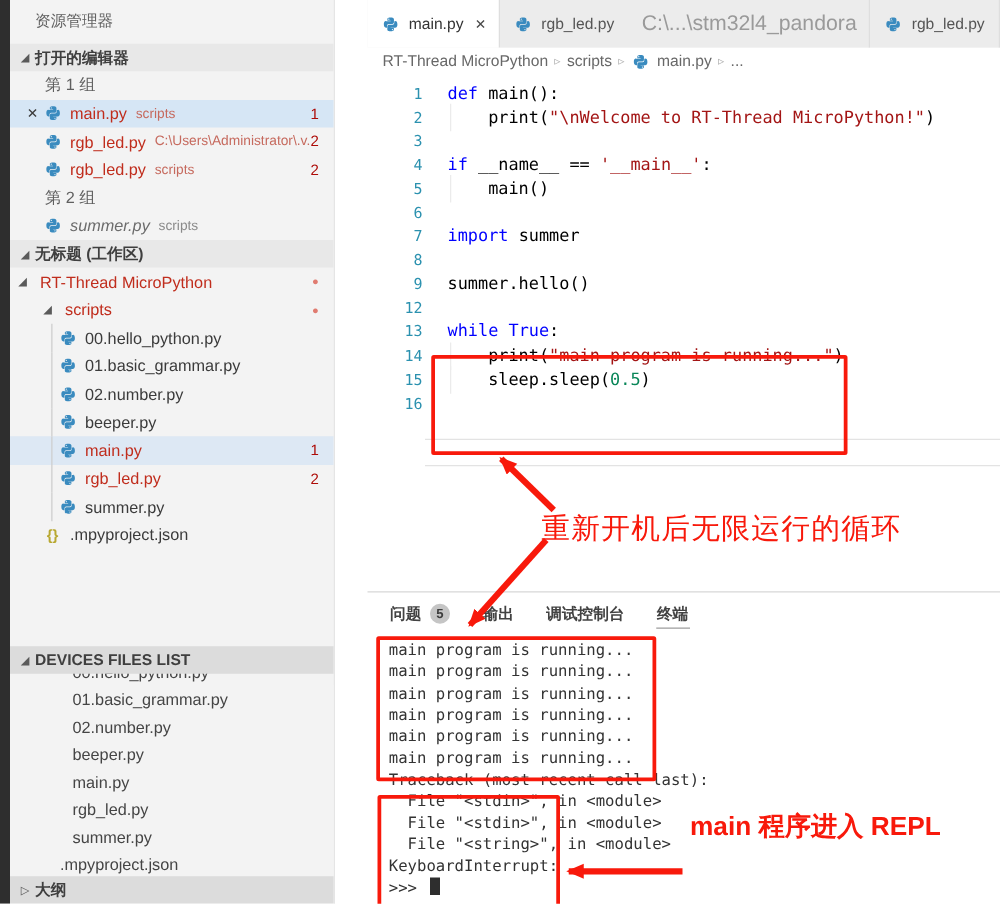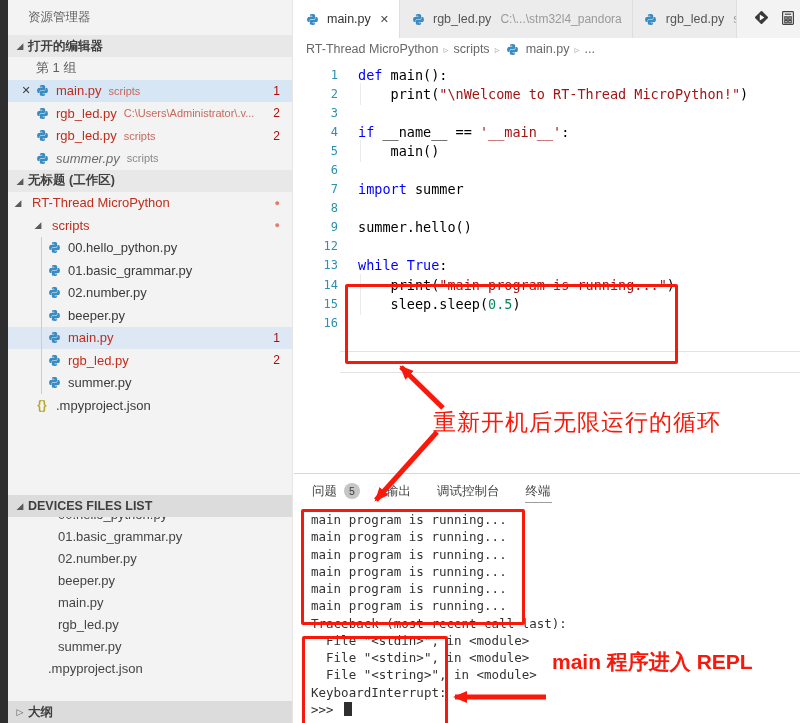--- a/index.html
+++ b/index.html
@@ -1,21 +1,21 @@
 <!DOCTYPE html>
 <html><head>
 <meta charset="utf-8">
 <style>
   html,body{margin:0;padding:0;}
   body{width:800px;height:723px;position:relative;overflow:hidden;background:#fff;
        font-family:"Liberation Sans","DejaVu Sans",sans-serif;font-size:13px;color:#333;}
   
   #activity{position:absolute;left:0;top:0;width:8px;height:723px;background:#2e2e2e;z-index:6;}
   
-  #sidebar{position:absolute;left:8px;top:0;width:285px;height:723px;background:#f3f3f3;
+  #sidebar{position:absolute;left:8px;top:0;width:260px;height:723px;background:#f3f3f3;
            border-right:1px solid #e5e5e5;box-sizing:border-box;overflow:hidden;}
   #sb-title{height:35px;line-height:35px;padding-left:20px;font-size:12.5px;color:#616161;}
   .sec-head{height:22px;display:flex;align-items:center;background:#e8e8e8;
             font-weight:bold;font-size:12.5px;color:#3f3f3f;padding-left:4px;box-sizing:border-box;}
   .sec-head.darker{background:#dcdcdc;}
   .tw{width:16px;text-align:center;font-size:9px;color:#5a5a5a;flex:0 0 16px;}
   .srow{height:22.5px;display:flex;align-items:center;position:relative;color:#3b3b3b;box-sizing:border-box;}
   .srow.selected{background:#d6e6f5;}
   .srow.selected2{background:#dde8f4;}
   .group-label{height:22.5px;line-height:22.5px;padding-left:28px;color:#5f5f5f;}
@@ -44,21 +44,21 @@
   .dev-row.clipped{margin-top:-13px;background:transparent;}
   #outline-head{position:absolute;left:0;right:0;bottom:0;z-index:3;}
   
   #editor{position:absolute;left:294px;top:0;right:0;height:723px;background:#fff;}
   #tabbar{height:38px;background:#f3f3f3;display:flex;align-items:stretch;}
   .tab{display:flex;align-items:center;padding:0 10px;background:#ececec;border-right:1px solid #dedede;
        font-size:12.5px;color:#555;white-space:nowrap;box-sizing:border-box;}
   .tab.active{background:#fff;color:#333;}
   .tab.clip{width:104px;overflow:hidden;}
   .tab .fname{margin-left:7px;}
-  .tab .desc{margin-left:9px;color:#9a9a9a;font-size:12px;}
+  .tab .desc{margin-left:22px;color:#9a9a9a;font-size:17px;}
   .tab .tx{margin-left:9px;font-size:11px;color:#4a4a4a;}
   #tab-actions{margin-left:auto;display:flex;align-items:center;gap:9px;padding:0 4px 0 8px;}
   #breadcrumb{height:22px;display:flex;align-items:center;padding-left:9px;font-size:12.5px;color:#686868;}
   .bc-item{margin:0 3px;display:flex;align-items:center;}
   .bc-sep{color:#b0b0b0;font-size:10px;margin:0 2px;}
   #code{padding-top:5px;position:relative;}
   .cl{height:19.1px;display:flex;align-items:center;font-family:"DejaVu Sans Mono","Liberation Mono",monospace;
       font-size:13.5px;white-space:pre;}
   .cl .ln{flex:0 0 44px;text-align:right;color:#2b91af;font-size:12px;
           font-family:"DejaVu Sans Mono",monospace;}
@@ -68,21 +68,21 @@
   .pl{color:#000;}
   .str{color:#a31515;}
   .num{color:#098658;}
   .sq{color:#0000ff;text-decoration:underline;text-decoration-style:wavy;text-decoration-color:#e51400;
       text-decoration-thickness:1px;text-underline-offset:3px;}
   #curline{position:absolute;left:46px;right:0;top:351px;height:20px;
            border-top:1px solid #e3e3e3;border-bottom:1px solid #e3e3e3;pointer-events:none;}
   
   #panel{position:absolute;left:294px;right:0;top:473px;bottom:0;border-top:1px solid #d8d8d8;background:#fff;}
   #panel-tabs{height:35px;display:flex;align-items:center;padding-left:17px;gap:24px;
-              font-size:12.5px;color:#424242;}
+              font-size:12.5px;color:#424242;font-weight:bold;}
   .ptab{display:flex;align-items:center;gap:7px;padding:2px 1px;border-bottom:1px solid transparent;}
   .ptab.active{border-bottom:1px solid #9d9d9d;}
   .pbadge{width:16px;height:16px;border-radius:50%;background:#c5c5c5;color:#3d3d3d;font-size:10.5px;
           display:inline-flex;align-items:center;justify-content:center;}
   #terminal{position:absolute;top:37px;left:17px;right:0;bottom:0;white-space:pre;
             font-family:"DejaVu Sans Mono","Liberation Mono",monospace;font-size:12.5px;
             line-height:17.25px;color:#333;}
   .cursor{display:inline-block;width:8px;height:14px;background:#2e2e2e;vertical-align:-2px;margin-left:3px;}
   
   .rbox{position:absolute;border:3px solid #f8190b;border-radius:2px;z-index:40;pointer-events:none;}
@@ -140,20 +140,21 @@
           <svg width="13" height="13" viewBox="0 0 24 24">
             <path fill="#3a8bbf" d="M11.9 2c-5 0-4.7 2.2-4.7 2.2v2.3h4.8v.7H5.3S2 6.8 2 11.9c0 5.1 2.9 4.9 2.9 4.9h1.7v-2.4s-.1-2.9 2.8-2.9h4.8s2.7 0 2.7-2.6V4.6S17.3 2 11.9 2zM9.3 3.5a.9.9 0 1 1 0 1.8.9.9 0 0 1 0-1.8z"></path>
             <path fill="#3a8bbf" d="M12.1 22c5 0 4.7-2.2 4.7-2.2v-2.3H12v-.7h6.7s3.3.4 3.3-4.7c0-5.1-2.9-4.9-2.9-4.9h-1.7v2.4s.1 2.9-2.8 2.9H9.8s-2.7 0-2.7 2.6v4.3S6.7 22 12.1 22zm2.6-1.5a.9.9 0 1 1 0-1.8.9.9 0 0 1 0 1.8z"></path>
           </svg>
         </span>
         <span class="fname err">rgb_led.py</span>
         <span class="fdesc errd">scripts</span>
         <span class="flexsp"></span>
         <span class="badge">2</span>
       </div>
+      <div class="group-label">第 2 组</div>
       <div class="srow">
         <span class="oe-act"></span>
         <span class="ficon">
           <svg width="13" height="13" viewBox="0 0 24 24">
             <path fill="#3a8bbf" d="M11.9 2c-5 0-4.7 2.2-4.7 2.2v2.3h4.8v.7H5.3S2 6.8 2 11.9c0 5.1 2.9 4.9 2.9 4.9h1.7v-2.4s-.1-2.9 2.8-2.9h4.8s2.7 0 2.7-2.6V4.6S17.3 2 11.9 2zM9.3 3.5a.9.9 0 1 1 0 1.8.9.9 0 0 1 0-1.8z"></path>
             <path fill="#3a8bbf" d="M12.1 22c5 0 4.7-2.2 4.7-2.2v-2.3H12v-.7h6.7s3.3.4 3.3-4.7c0-5.1-2.9-4.9-2.9-4.9h-1.7v2.4s.1 2.9-2.8 2.9H9.8s-2.7 0-2.7 2.6v4.3S6.7 22 12.1 22zm2.6-1.5a.9.9 0 1 1 0-1.8.9.9 0 0 1 0 1.8z"></path>
           </svg>
         </span>
         <span class="fname ital">summer.py</span>
         <span class="fdesc">scripts</span>

